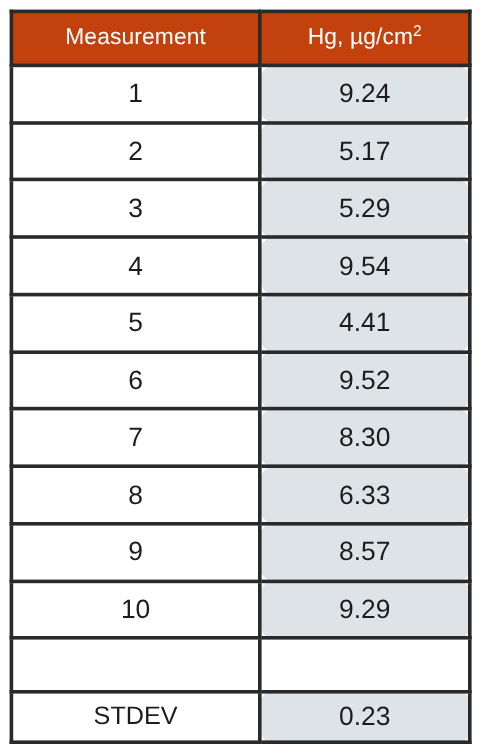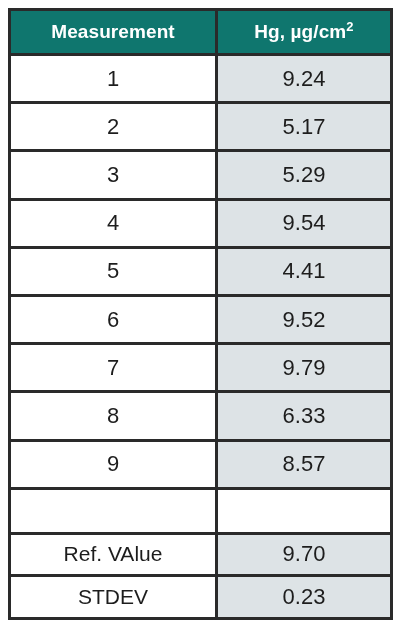--- a/index.html
+++ b/index.html
@@ -29,23 +29,23 @@
     table-layout: fixed;
     width: 382px;
     height: 612px;
   }
 
   table.data-table col.col-left  { width: 207px; }
   table.data-table col.col-right { width: 175px; }
 
   
   tr.header-row th {
-    background: #0f766e;
+    background: #c2410c;
     color: #ffffff;
-    font-weight: bold;
+    font-weight: normal;
     font-size: 19px;
     text-align: center;
     vertical-align: middle;
     letter-spacing: 0.1px;
     border: 3px solid #2a2a2a;
     padding: 0;
     height: 45px;
     box-sizing: border-box;
   }
   th .sup {
@@ -61,21 +61,21 @@
     border: 3px solid #2a2a2a;
     padding: 0;
     text-align: center;
     vertical-align: middle;
     font-size: 22px;
     color: #1d1d1d;
     box-sizing: border-box;
   }
 
   td.cell-left  { background: #ffffff; }
-  td.cell-right { background: #dde3e6; }
+  td.cell-right { background: #dde3e6; border-radius: 11px; }
 
   tr.data-row td { height: 43px; }
 
   tr.blank-row td {
     height: 40px;
     background: #ffffff;
   }
 
   tr.summary-row td { height: 38px; }
   tr.summary-row td.cell-left { font-size: 21px; }
@@ -118,40 +118,40 @@
       <tr class="data-row">
         <td class="cell-left">5</td>
         <td class="cell-right">4.41</td>
       </tr>
       <tr class="data-row">
         <td class="cell-left">6</td>
         <td class="cell-right">9.52</td>
       </tr>
       <tr class="data-row">
         <td class="cell-left">7</td>
-        <td class="cell-right">9.79</td>
+        <td class="cell-right">8.30</td>
       </tr>
       <tr class="data-row">
         <td class="cell-left">8</td>
         <td class="cell-right">6.33</td>
       </tr>
       <tr class="data-row">
         <td class="cell-left">9</td>
         <td class="cell-right">8.57</td>
       </tr>
+      <tr class="data-row">
+        <td class="cell-left">10</td>
+        <td class="cell-right">9.29</td>
+      </tr>
 
       <tr class="blank-row">
         <td class="cell-left-blank"></td>
         <td class="cell-right-blank"></td>
       </tr>
 
-      <tr class="summary-row">
-        <td class="cell-left">Ref. VAlue</td>
-        <td class="cell-right">9.70</td>
-      </tr>
       <tr class="summary-row">
         <td class="cell-left">STDEV</td>
         <td class="cell-right">0.23</td>
       </tr>
 
     </tbody>
   </table>
 </div>
 
 </body></html>

